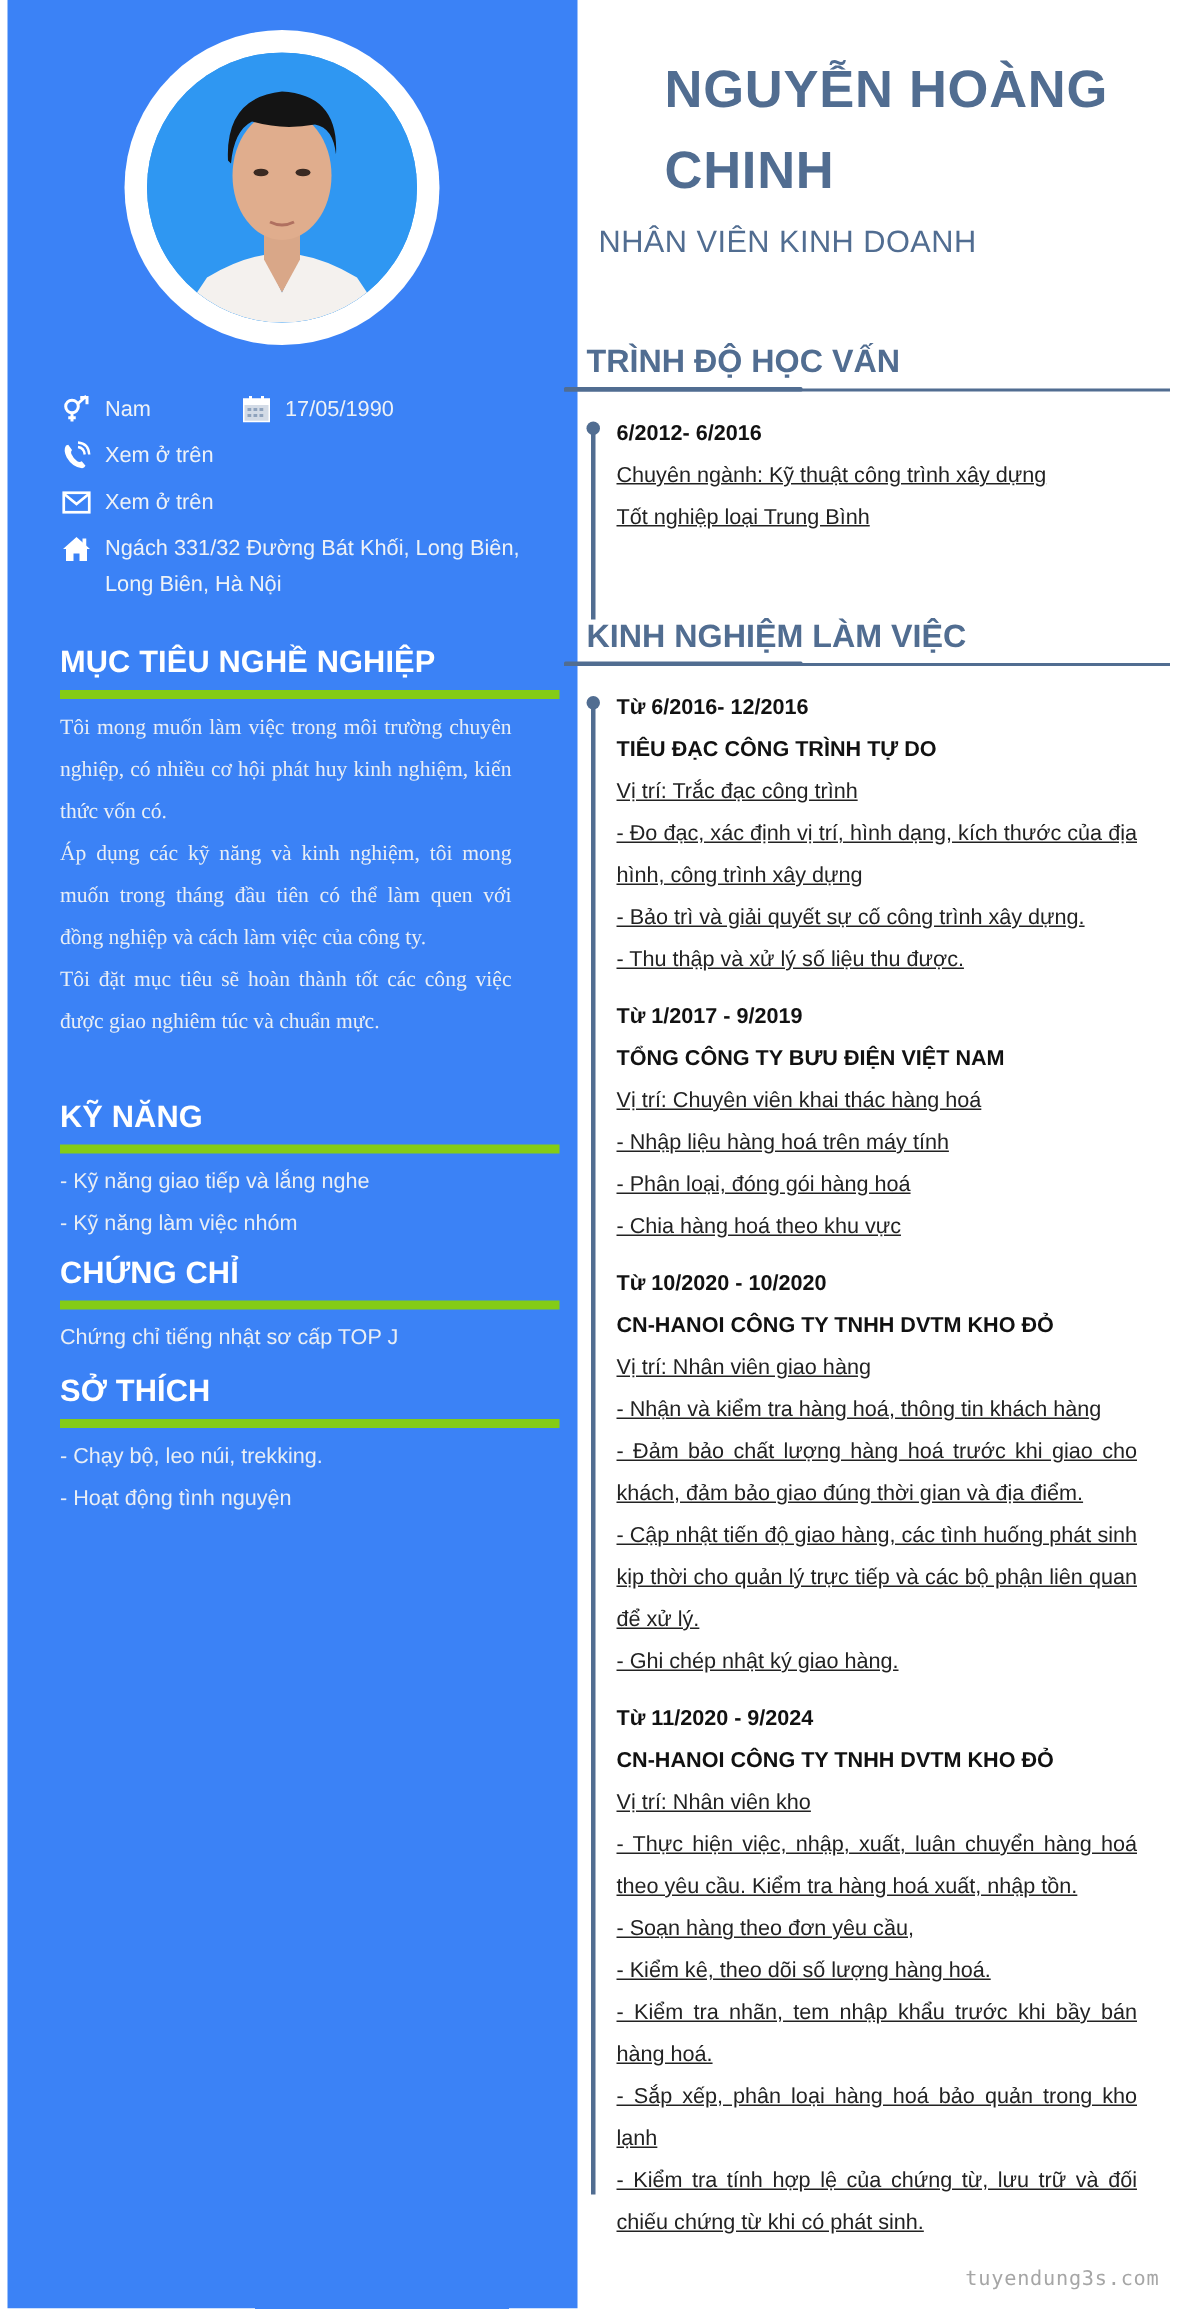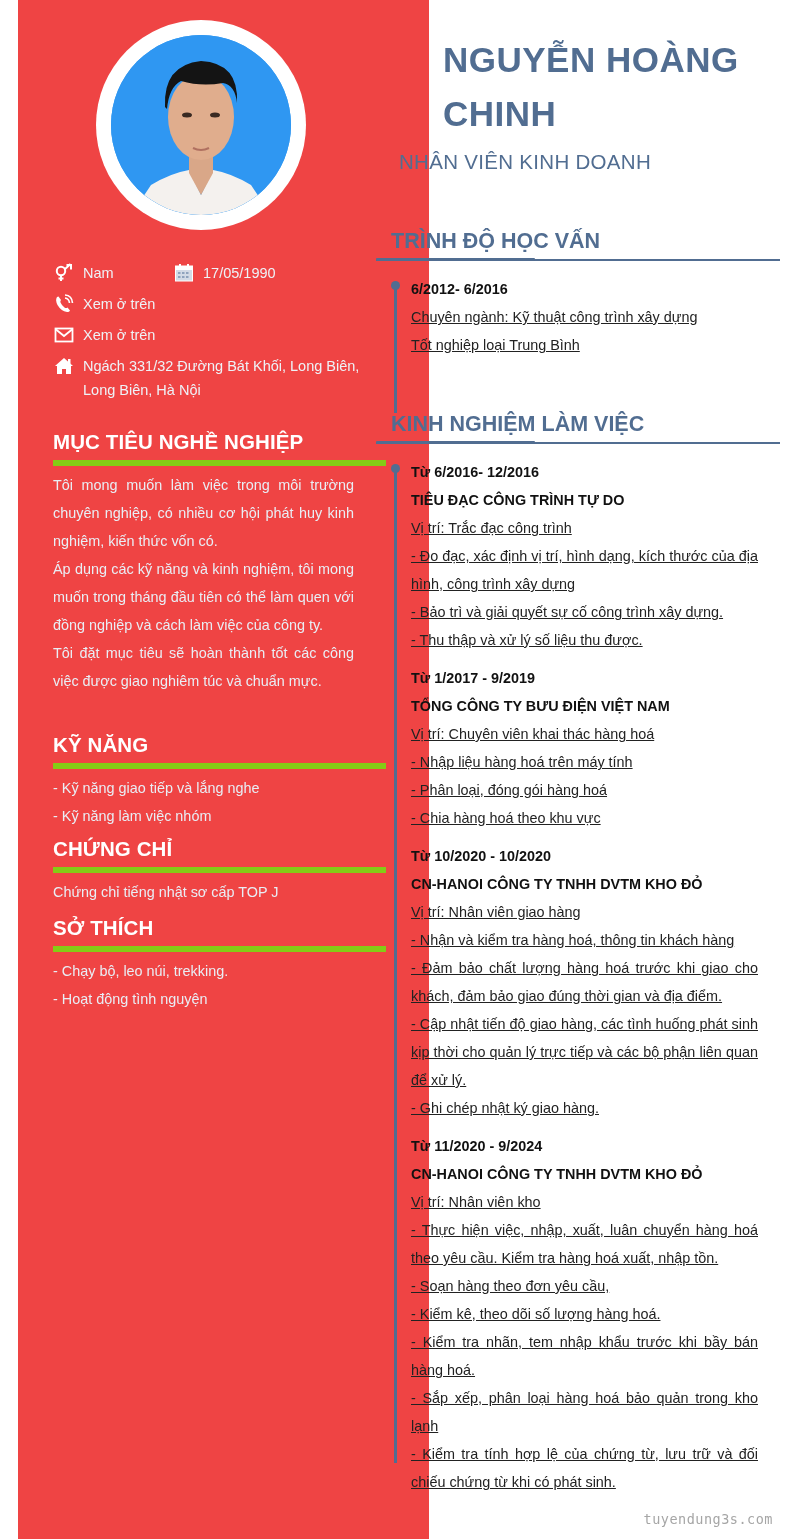--- a/index.html
+++ b/index.html
@@ -1,21 +1,21 @@
 <!DOCTYPE html>
 <html><head>
   <meta charset="utf-8">
   <style>
     * { box-sizing: border-box; margin: 0; padding: 0; }
     html, body { width: 800px; height: 1539px; background: #ffffff; overflow: hidden; }
     body { position: relative; font-family: "Liberation Sans", "DejaVu Sans", sans-serif; }
 
     .sidebar {
-      position: absolute; left: 18px; top: 0; width: 411px; height: 1539px;
-      background: #ef4444; color: #ffffff;
+      position: absolute; left: 5px; top: 0; width: 380px; height: 1539px;
+      background: #3b82f6; color: #ffffff;
     }
     .avatar-ring {
       position: absolute; left: 78px; top: 20px; width: 210px; height: 210px;
       border-radius: 50%; background: #ffffff;
     }
     .avatar {
       position: absolute; left: 15px; top: 15px; width: 180px; height: 180px;
       border-radius: 50%; background: #2f97f2; overflow: hidden;
     }
     .avatar svg { width: 180px; height: 180px; display: block; }
@@ -26,21 +26,21 @@
     .info-row .ico svg { width: 20px; height: 20px; }
     .info-row .txt { line-height: 24px; margin-top: -2px; }
     .addr .txt { white-space: normal; width: 285px; }
 
     .side-section { position: absolute; left: 35px; width: 333px; }
     .side-h {
       font-size: 20.5px; font-weight: 700; color: #ffffff; letter-spacing: 0.1px;
       padding-bottom: 6px; border-bottom: 6px solid #84cc16;
     }
     .side-body { font-size: 14.4px; color: #e9eef5; line-height: 28px; padding-top: 5px; padding-right: 32px; }
-    .side-body .jline { text-align: justify; text-align-last: left; }
+    .side-body .jline { text-align: justify; text-align-last: left; font-family: Liberation Serif, serif; }
 
     .main { position: absolute; left: 368px; top: 0; width: 432px; height: 1539px; }
     .name {
       position: absolute; left: 31px; top: 33px; font-size: 35px; font-weight: 700;
       color: #516d91; line-height: 54px; letter-spacing: 0.5px; margin-left: 44px;
     }
     .role { position: absolute; left: 31px; top: 150px; font-size: 20.5px; color: #516d91; letter-spacing: 0.3px; }
 
     .main-h { position: absolute; left: 8px; width: 404px; }
     .main-h .t { font-size: 21.5px; font-weight: 700; color: #516d91; padding-left: 15px; }

